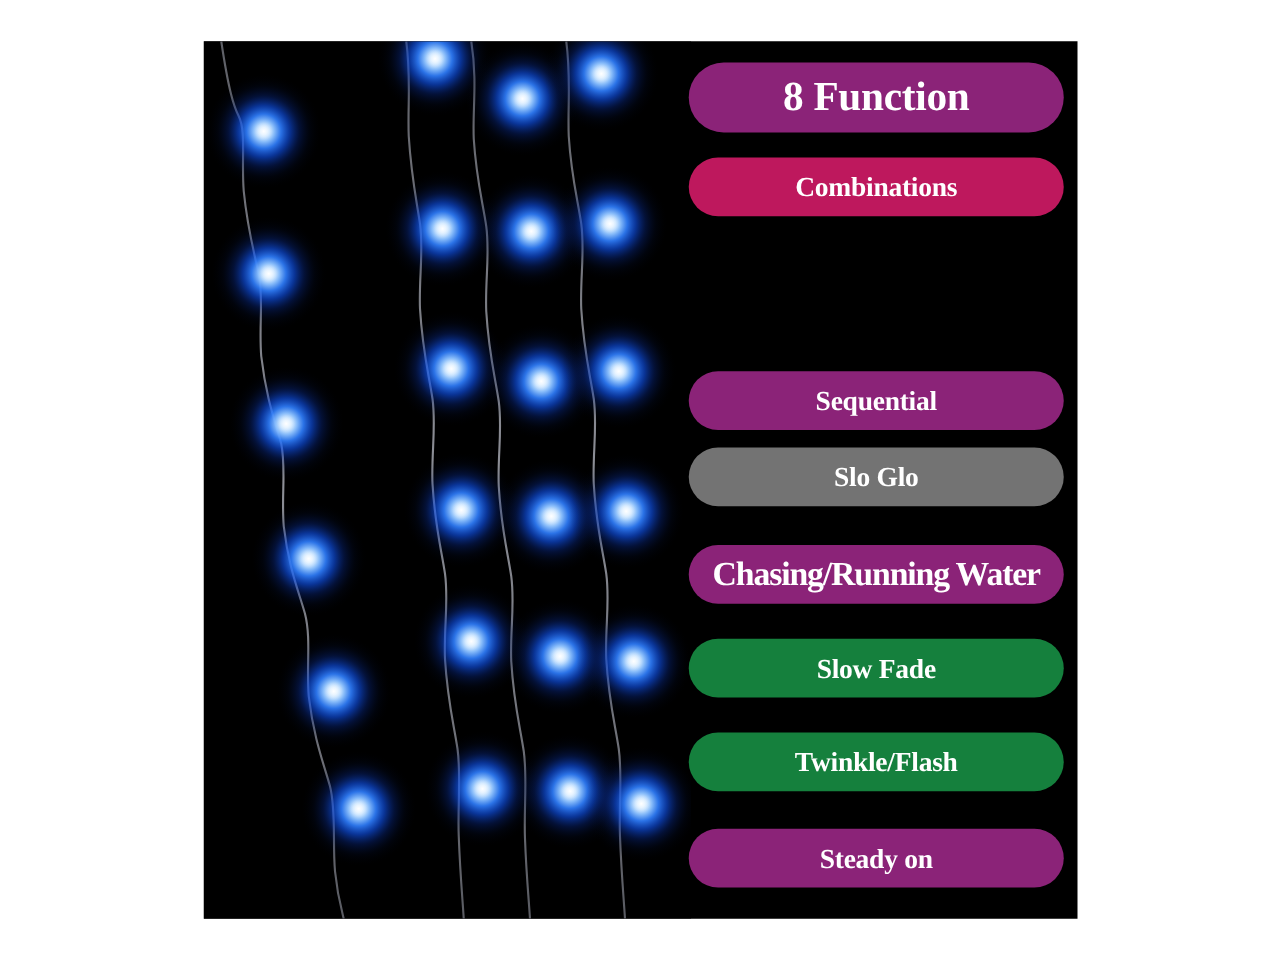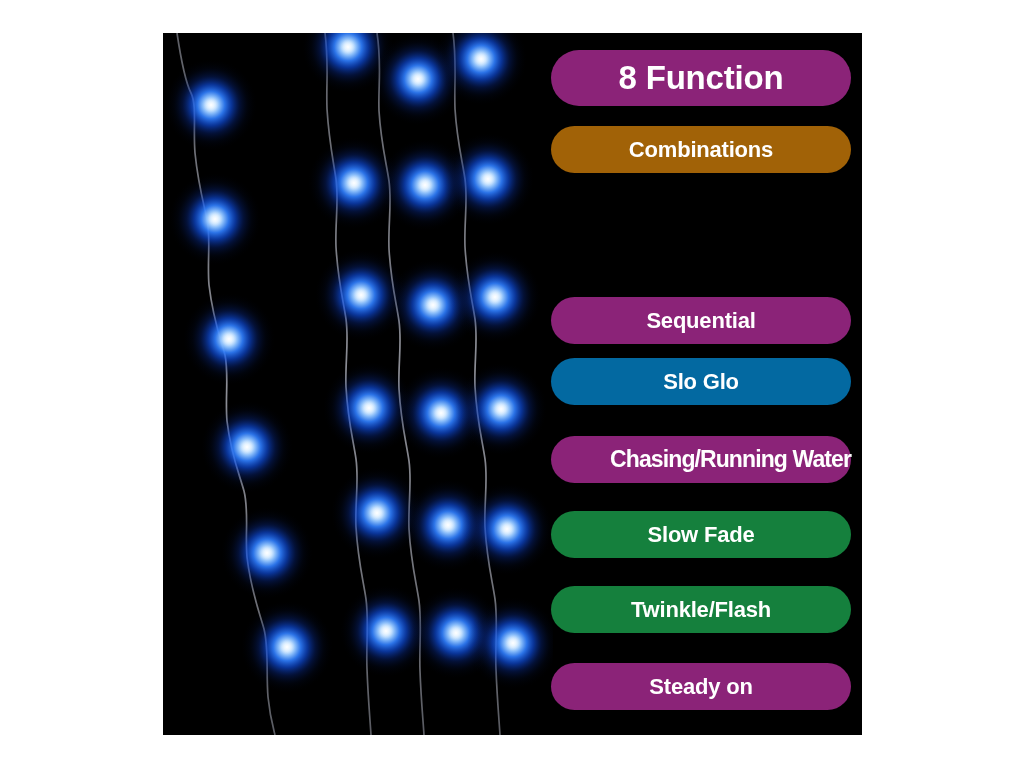--- a/index.html
+++ b/index.html
@@ -12,20 +12,21 @@
     height: 768px;
     overflow: hidden;
     font-family: "Liberation Sans", sans-serif;
   }
 
   #stage {
     position: relative;
     width: 1024px;
     height: 768px;
     background: #ffffff;
+    font-family: Liberation Serif, serif;
   }
 
   
   #panel {
     position: absolute;
     left: 163px;
     top: 33px;
     width: 699px;
     height: 702px;
     background: #000000;
@@ -71,23 +72,22 @@
 
   .pill.title {
     height: 56px;
     font-size: 33px;
   }
   .pill.item {
     height: 47px;
     font-size: 22px;
   }
   .pill.item.long {
-    font-size: 23px;
+    font-size: 27px;
     letter-spacing: -0.9px;
-    justify-content: flex-end;
   }
 </style>
 </head>
 <body>
 
 <div id="stage" style="background-color: rgb(255, 255, 255);">
 
   <div id="panel" style="background-color: rgb(0, 0, 0);">
 
     <div id="lights">
@@ -245,30 +245,30 @@
         </g>
       </svg>
     </div>
 
     <div id="pill-list">
 
       <div class="pill title" style="top: 17px; background-color: rgb(139, 35, 120); color: rgb(255, 255, 255);">
         <span>8 Function</span>
       </div>
 
-      <div class="pill item" style="top: 93px; background-color: #a16207; color: rgb(255, 255, 255);">
+      <div class="pill item" style="top: 93px; background-color: #be185d; color: rgb(255, 255, 255);">
         <span>Combinations</span>
       </div>
 
 
       <div class="pill item" style="top: 248px; background-color: rgb(139, 35, 120); color: rgb(255, 255, 255); margin-top: 16px;">
         <span>Sequential</span>
       </div>
 
-      <div class="pill item" style="top: 325px; background-color: #0369a1; color: rgb(255, 255, 255);">
+      <div class="pill item" style="top: 325px; background-color: #737373; color: rgb(255, 255, 255);">
         <span>Slo Glo</span>
       </div>
 
       <div class="pill item long" style="top: 403px; background-color: rgb(139, 35, 120); color: rgb(255, 255, 255);">
         <span>Chasing/Running Water</span>
       </div>
 
       <div class="pill item" style="top: 478px; background-color: #15803d; color: rgb(255, 255, 255);">
         <span>Slow Fade</span>
       </div>

